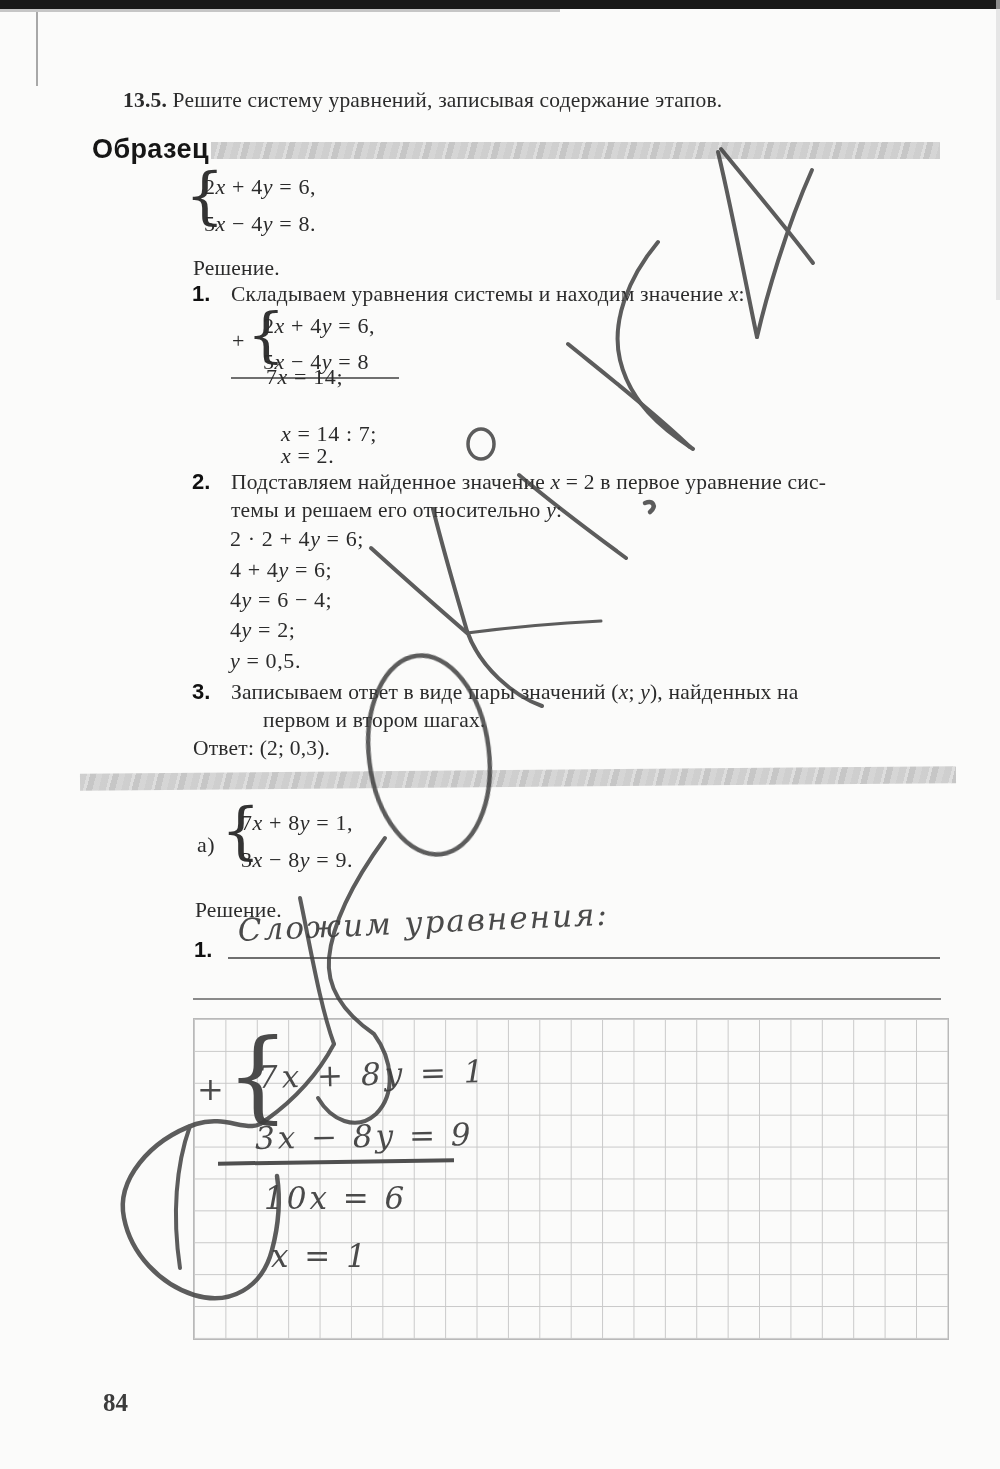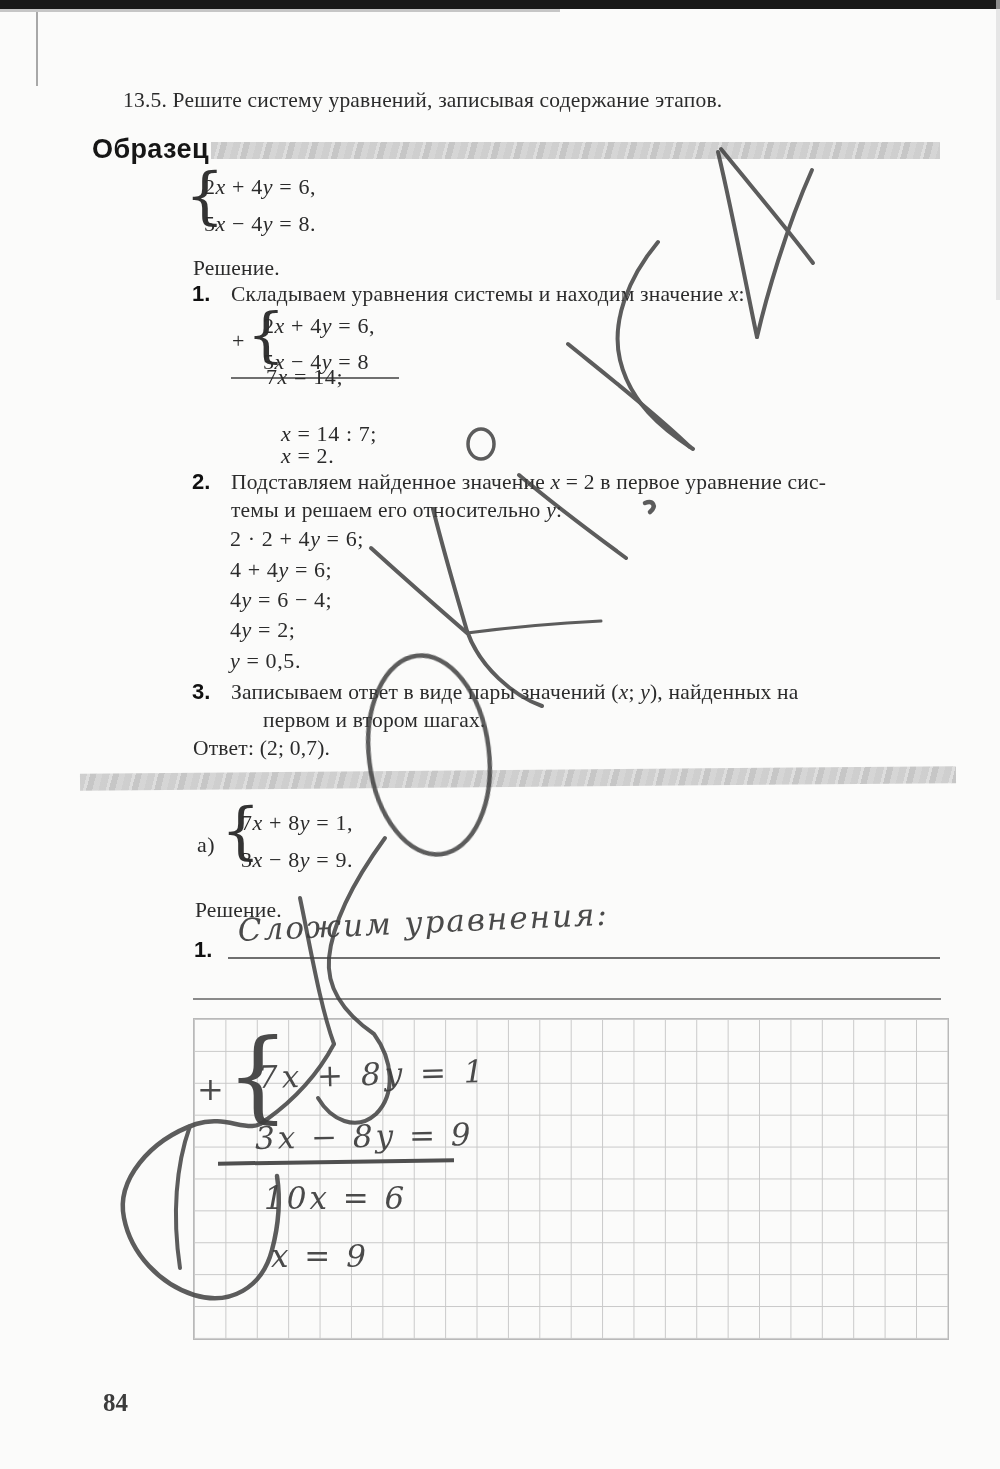--- a/index.html
+++ b/index.html
@@ -6,21 +6,21 @@
   body{width:1000px;height:1469px;position:relative;background:#fbfbfa;overflow:hidden;
        font-family:"Liberation Serif", serif;color:#2b2b2b;}
   .abs{position:absolute;white-space:nowrap;}
   
   .topbar{left:0;top:0;width:1000px;height:9px;background:#191919;}
   .topbar2{left:0;top:9px;width:560px;height:3px;background:#9a9a9a;opacity:.55;}
   .leftmark{left:36px;top:12px;width:2px;height:74px;background:#555;opacity:.5;}
   .rightedge{right:0;top:0;width:4px;height:300px;background:#d9d9d9;opacity:.6;}
   
   .ptext{font-size:21.5px;letter-spacing:.2px;}
-  .pbold{font-weight:normal;}
+  .pbold{font-weight:bold;}
   .sans{font-family:"Liberation Sans", sans-serif;}
   .obrazec{font-size:27px;font-weight:bold;color:#161616;letter-spacing:.4px;}
   .band{background:repeating-linear-gradient(105deg,#c7c7c7 0 7px,#d8d8d8 7px 10px,#bdbdbd 10px 16px,#cfcfcf 16px 22px);opacity:.85;}
   .eq{font-size:22px;letter-spacing:.6px;}
   .brace{font-family:"DejaVu Serif", serif;font-weight:400;color:#333;line-height:1;}
   .stepnum{font-family:"Liberation Sans", sans-serif;font-weight:bold;font-size:22px;color:#101010;}
   i{font-style:italic;}
   .rule{background:#6f6f6f;height:2px;}
   
   .grid{left:193px;top:1018px;width:754px;height:320px;border:1px solid #b9b9b9;
@@ -74,21 +74,21 @@
 <div class="abs ptext math" style="left:231px;top:498px;">темы и решаем его относительно <i>y</i>:</div>
 <div class="abs eq math" style="left:230px;top:526px;">2 · 2 + 4<i>y</i> = 6;</div>
 <div class="abs eq math" style="left:230px;top:557px;">4 + 4<i>y</i> = 6;</div>
 <div class="abs eq math" style="left:230px;top:587px;">4<i>y</i> = 6 − 4;</div>
 <div class="abs eq math" style="left:230px;top:617px;">4<i>y</i> = 2;</div>
 <div class="abs eq math" style="left:230px;top:648px;"><i>y</i> = 0,5.</div>
 
 <div class="abs stepnum" style="left:192px;top:679px;">3.</div>
 <div class="abs ptext math" style="left:231px;top:680px;">Записываем ответ в виде пары значений (<i>x</i>; <i>y</i>), найденных на</div>
 <div class="abs ptext math" style="left:231px;top:708px;margin-left:32px;">первом и втором шагах.</div>
-<div class="abs ptext" style="left:193px;top:736px;">Ответ: (2; 0,7).</div>
+<div class="abs ptext" style="left:193px;top:736px;">Ответ: (2; 0,3).</div>
 
 <div class="abs band" style="left:80px;top:770px;width:876px;height:17px;transform:rotate(-0.5deg);"></div>
 
 <div class="abs eq" style="left:197px;top:832px;">а)</div>
 <div class="abs brace" style="left:221px;top:800px;font-size:62px;">{</div>
 <div class="abs eq math" style="left:241px;top:810px;">7<i>x</i> + 8<i>y</i> = 1,</div>
 <div class="abs eq math" style="left:241px;top:847px;">3<i>x</i> − 8<i>y</i> = 9.</div>
 <div class="abs ptext" style="left:195px;top:898px;">Решение.</div>
 <div class="abs stepnum" style="left:194px;top:937px;">1.</div>
 
@@ -96,21 +96,21 @@
 <div class="abs rule" style="left:228px;top:957px;width:712px;"></div>
 <div class="abs rule" style="left:193px;top:998px;width:748px;background:#8a8a8a;"></div>
 
 <div class="abs grid"></div>
 <div class="abs hand" style="left:197px;top:1070px;font-size:32px;">+</div>
 <div class="abs handbrace" style="left:226px;top:1026px;font-size:100px;">{</div>
 <div class="abs hand handeq" style="left:258px;top:1056px;transform:rotate(-1.5deg);">7x + 8y = 1</div>
 <div class="abs hand handeq" style="left:255px;top:1118px;letter-spacing:3px;transform:rotate(-1deg);">3x − 8y = 9</div>
 <div class="abs handline" style="left:218px;top:1160px;width:236px;height:3.5px;transform:rotate(-0.8deg);"></div>
 <div class="abs hand handeq" style="left:264px;top:1180px;letter-spacing:3px;">10x = 6</div>
-<div class="abs hand handeq" style="left:271px;top:1238px;letter-spacing:3px;">x = 9</div>
+<div class="abs hand handeq" style="left:271px;top:1238px;letter-spacing:3px;">x = 1</div>
 
 <div class="abs pagenum" style="left:103px;top:1389px;font-family:Liberation Serif, serif;">84</div>
 
 <svg class="scribble" width="1000" height="1469" viewBox="0 0 1000 1469">
   <g fill="none" stroke="#3f3f3f" stroke-width="4" stroke-linecap="round" opacity="0.85">
     <path d="M 718 152 C 733 215 748 295 757 337"></path>
     <path d="M 757 337 C 766 298 786 228 812 170"></path>
     <path d="M 721 149 C 756 192 789 231 813 263"></path>
     <path d="M 658 242 C 628 278 611 322 620 360 C 630 402 661 428 693 449"></path>
     <path d="M 568 344 C 610 378 655 413 690 447"></path>

